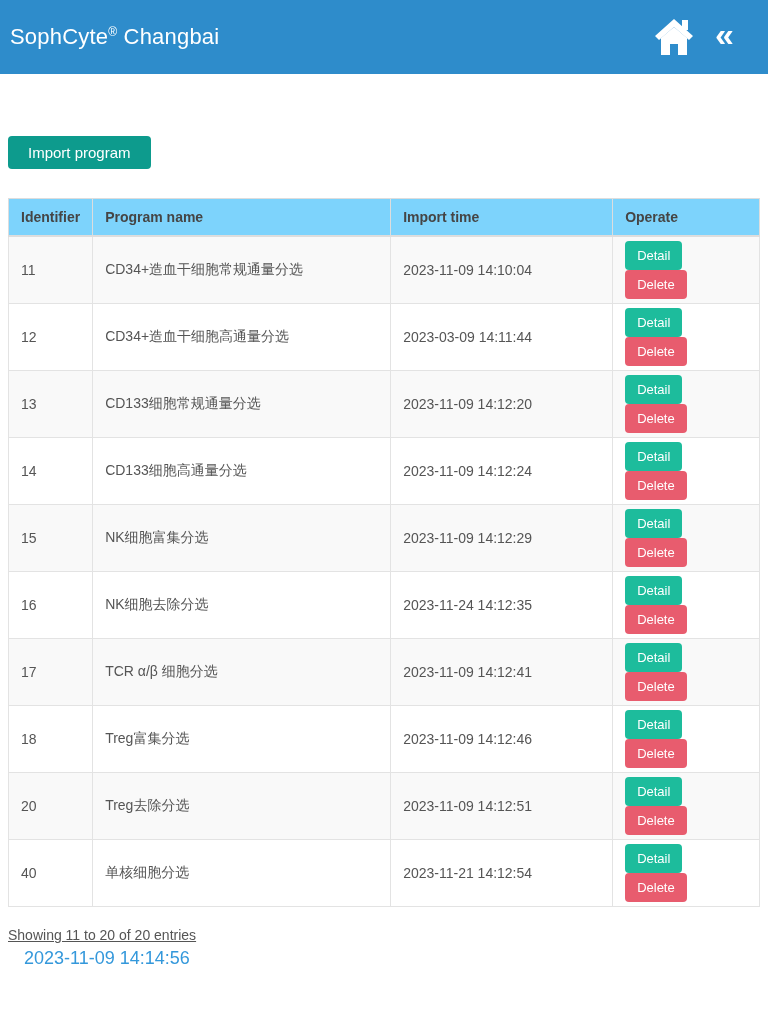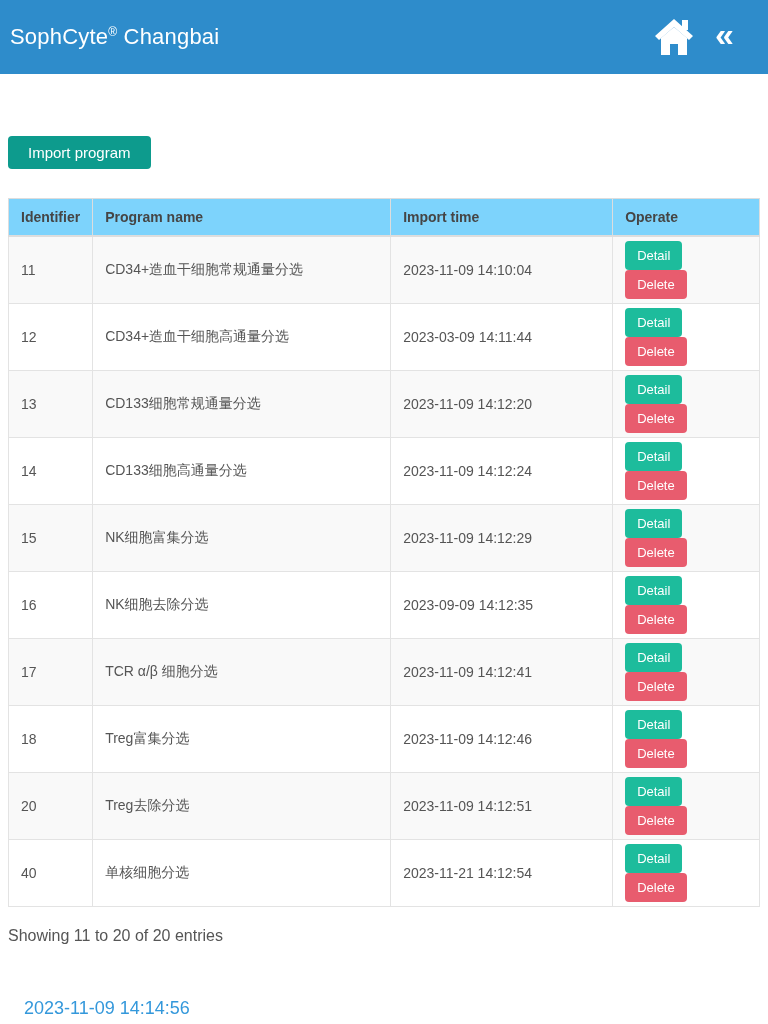--- a/index.html
+++ b/index.html
@@ -96,28 +96,29 @@
     font-size:13px;
     font-family:"Liberation Sans", sans-serif;
     padding:7px 12px;
     cursor:pointer;
   }
   .btn-detail{background:var(--detail_green,#1dbc9c);margin-right:10px;}
   .btn-delete{background:var(--delete_red,#e85c6e);}
   
   .table-info{
     margin-top:20px;
-    font-size:16px;
+    font-size:14px;
     color:#555;
+    text-decoration:underline;
   }
   
   .status-timestamp{
     position:absolute;
     left:24px;
-    top:998px;
+    top:948px;
     color:var(--link_blue,#3498db);
     font-size:18px;
   }
 </style>
 </head>
 <body>
 
 <header class="app-header">
   <div class="app-title">
     <span>SophCyte</span><sup>®</sup>
@@ -201,21 +202,21 @@
       <td>2023-11-09 14:12:29</td>
       <td>
         <button class="row-btn btn-detail">Detail</button>
         <button class="row-btn btn-delete">Delete</button>
       </td>
     </tr>
 
     <tr>
       <td>16</td>
       <td>NK细胞去除分选</td>
-      <td>2023-09-09 14:12:35</td>
+      <td>2023-11-24 14:12:35</td>
       <td>
         <button class="row-btn btn-detail">Detail</button>
         <button class="row-btn btn-delete">Delete</button>
       </td>
     </tr>
 
     <tr>
       <td>17</td>
       <td>TCR α/β 细胞分选</td>
       <td>2023-11-09 14:12:41</td>

